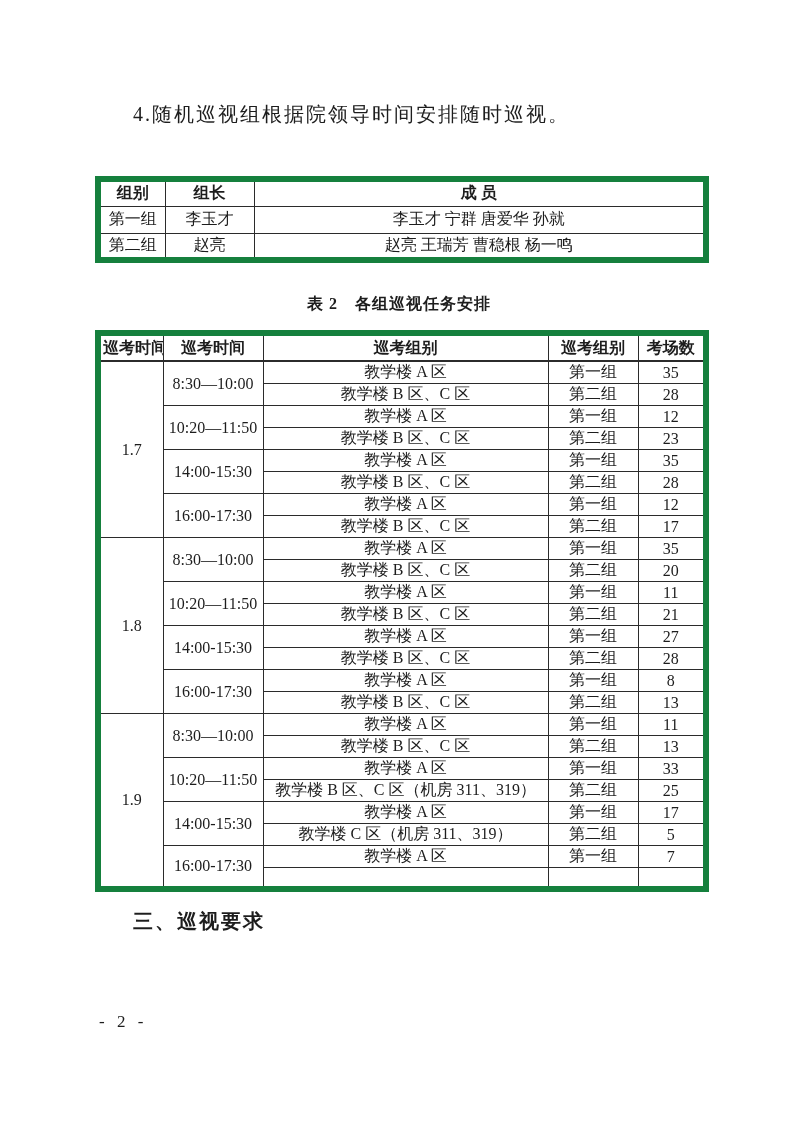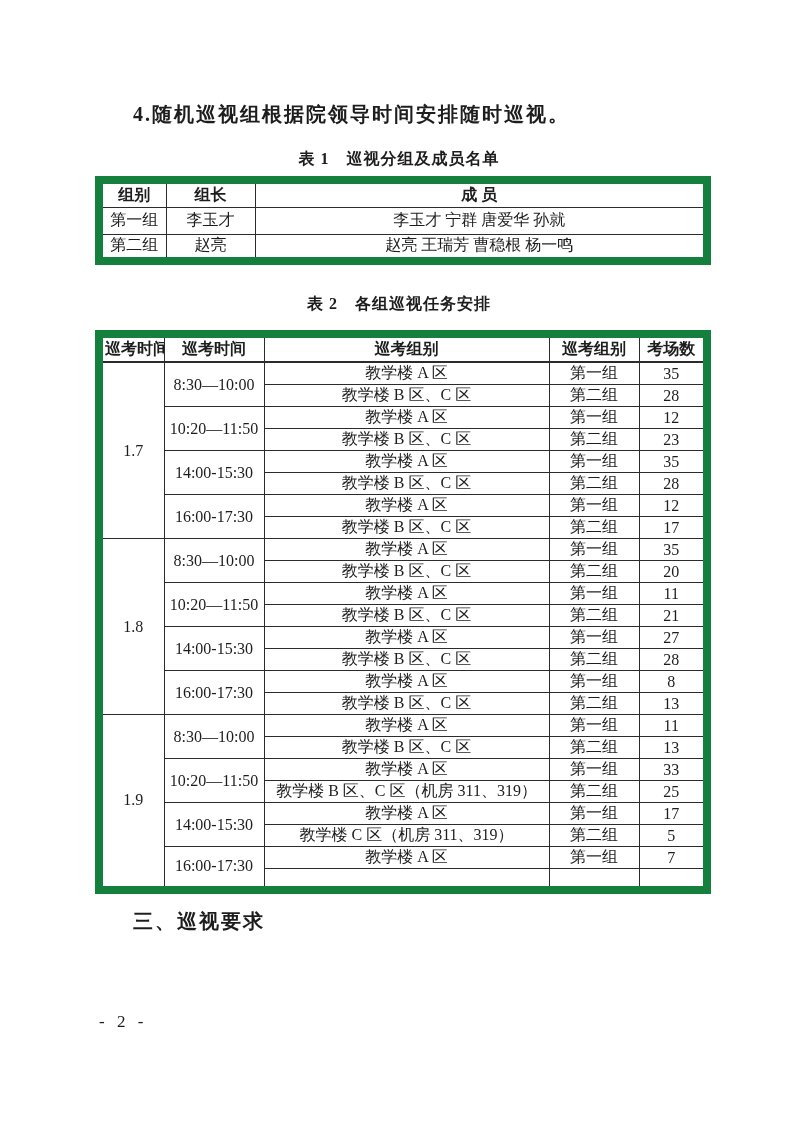--- a/index.html
+++ b/index.html
@@ -12,42 +12,41 @@
     color: #1d1d1d;
     overflow: hidden;
   }
   .body-text {
     position: absolute;
     left: 133px;
     margin: 0;
     font-size: 20px;
     letter-spacing: 2px;
     white-space: nowrap;
-    font-weight: bold;
   }
   #p-top { top: 101px; }
   .tbl-caption {
     position: absolute;
     left: 95px;
     width: 608px;
     margin: 0;
     text-align: center;
     font-size: 16px;
     font-weight: bold;
     letter-spacing: 1px;
   }
   #t1-caption { top: 149px; }
   #t2-caption { top: 294px; }
   table {
     position: absolute;
     left: 95px;
     width: 608px;
     table-layout: fixed;
     border-collapse: collapse;
-    border: 8px solid #15803d;
+    border: 6px solid #15803d;
   }
   #table1 { top: 176px; }
   #table2 { top: 330px; }
   th, td {
     border: 1px solid #2b2b2b;
     text-align: center;
     vertical-align: middle;
     font-size: 16px;
     padding: 0 2px;
     overflow: hidden;
@@ -79,21 +78,20 @@
     letter-spacing: 4px;
   }
 </style>
 </head>
 <body>
 
 <div class="page">
 
   <p id="p-top" class="body-text">4.随机巡视组根据院领导时间安排随时巡视。</p>
 
-  <div id="t1-caption" class="tbl-caption">表 1　巡视分组及成员名单</div>
 
   <table id="table1">
     <colgroup>
       <col style="width:67px">
         <col style="width:89px">
         <col style="width:452px">
     </colgroup>
     <thead>
       <tr>
         <th>组别</th>

